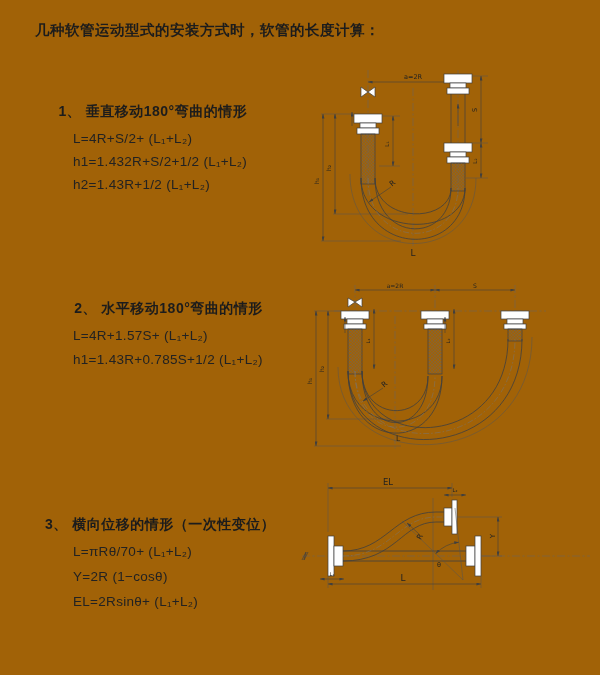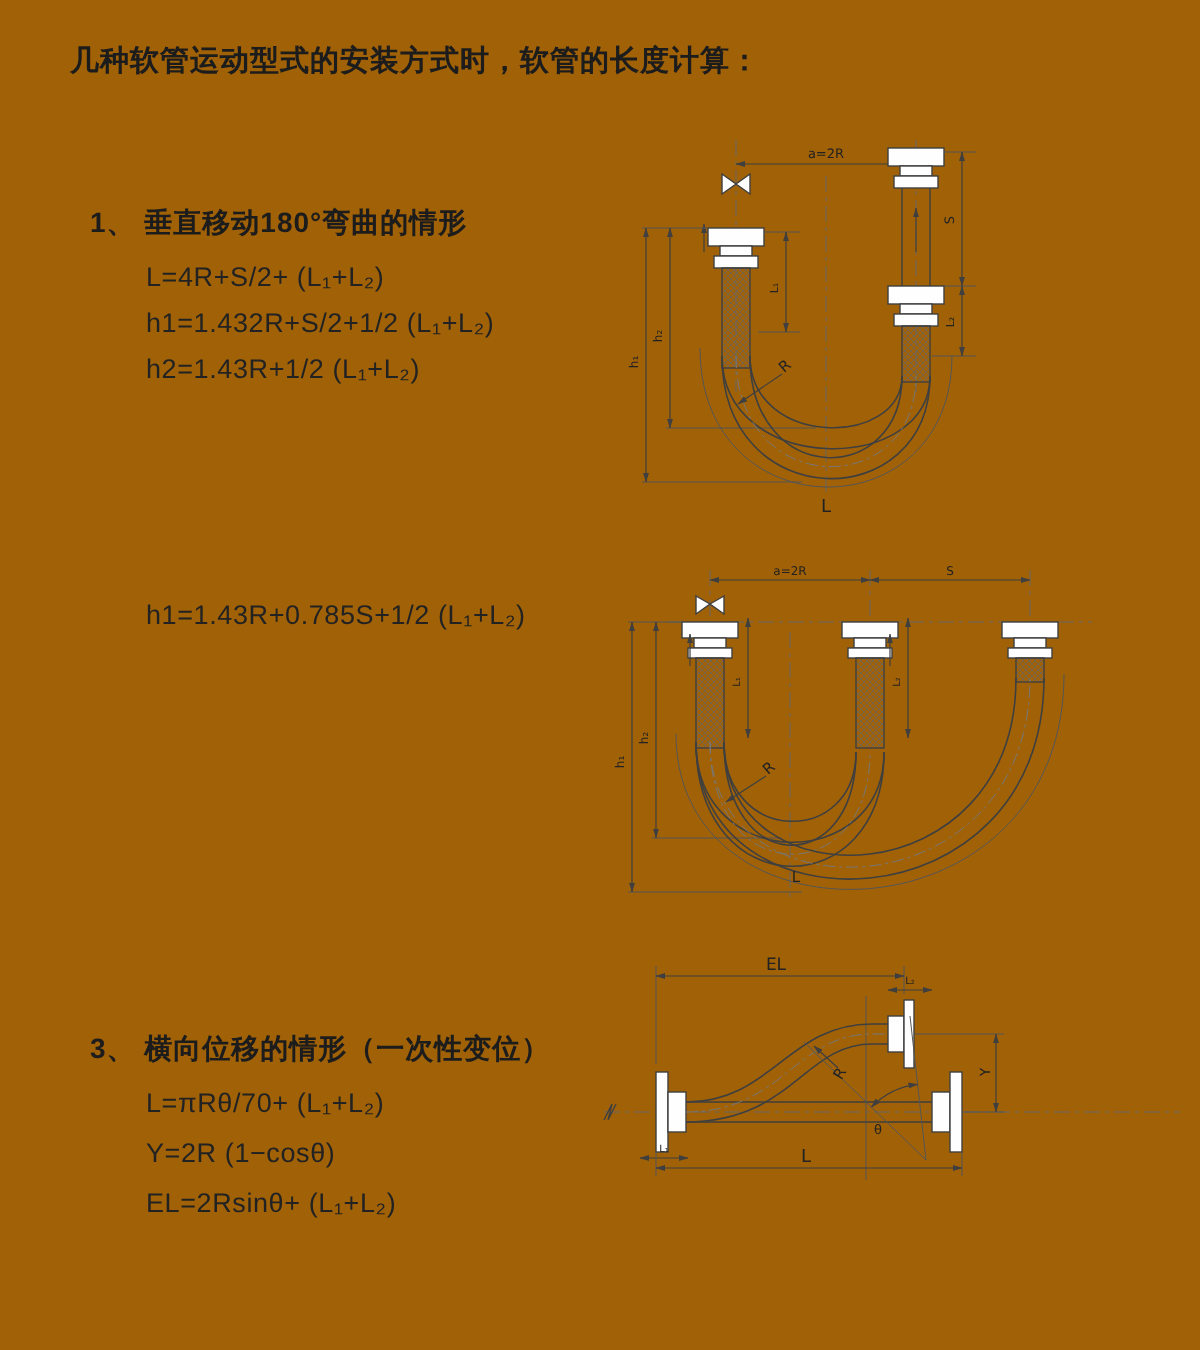--- a/index.html
+++ b/index.html
@@ -1,21 +1,21 @@
 <!DOCTYPE html>
 <html><head>
 <meta charset="utf-8">
 <style>
   html,body{margin:0;padding:0;background:#e8e8e8;}
   .page{position:relative;width:600px;height:675px;background:#a16207;overflow:hidden;
         font-family:"Liberation Sans","DejaVu Sans",sans-serif;color:#1c1c1c;padding-left:32px;}
   .title{position:absolute;left:35px;top:21px;font-size:14.5px;font-weight:700;letter-spacing:.5px;}
   .section{position:absolute;left:45px;}
   .sec1{top:103px;} .sec2{top:300px;} .sec3{top:516px;}
-  .heading{font-size:14px;font-weight:700;letter-spacing:.5px;margin-bottom:10px;}
+  .heading{font-size:14px;font-weight:700;letter-spacing:.5px;margin-bottom:10px;text-align:right;}
   .formula{margin-left:28px;font-size:13.5px;letter-spacing:.3px;color:#222;}
   .sec1 .formula{height:23px;} .sec2 .formula{height:23.5px;} .sec3 .formula{height:25px;}
   .diag{position:absolute;}
   .d1{left:313px;top:66px;} .d2{left:306px;top:281px;} .d3{left:298px;top:472px;text-decoration:underline;}
   svg{display:block;}
   svg text{fill:#222;font-family:"DejaVu Sans","Liberation Sans",sans-serif;}
   .ln{stroke:#3f3f3f;stroke-width:.7;fill:none;}
   .thin{stroke:#555;stroke-width:.5;fill:none;}
   .cl{stroke:#666;stroke-width:.5;fill:none;stroke-dasharray:8 2.5 2 2.5;}
   .hs{stroke:#3f3f3f;stroke-width:.8;fill:none;}
@@ -31,20 +31,22 @@
   <div class="title">几种软管运动型式的安装方式时，软管的长度计算：</div>
 
   <div class="section sec1">
     <div class="heading">1、 垂直移动180°弯曲的情形</div>
     <div class="formula">L=4R+S/2+ (L₁+L₂)</div>
     <div class="formula">h1=1.432R+S/2+1/2 (L₁+L₂)</div>
     <div class="formula">h2=1.43R+1/2 (L₁+L₂)</div>
   </div>
 
   <div class="section sec2">
+    <div class="heading">2、 水平移动180°弯曲的情形</div>
+    <div class="formula">L=4R+1.57S+ (L₁+L₂)</div>
     <div class="formula">h1=1.43R+0.785S+1/2 (L₁+L₂)</div>
   </div>
 
   <div class="section sec3">
     <div class="heading">3、 横向位移的情形（一次性变位）</div>
     <div class="formula">L=πRθ/70+ (L₁+L₂)</div>
     <div class="formula">Y=2R (1−cosθ)</div>
     <div class="formula">EL=2Rsinθ+ (L₁+L₂)</div>
   </div>
 

